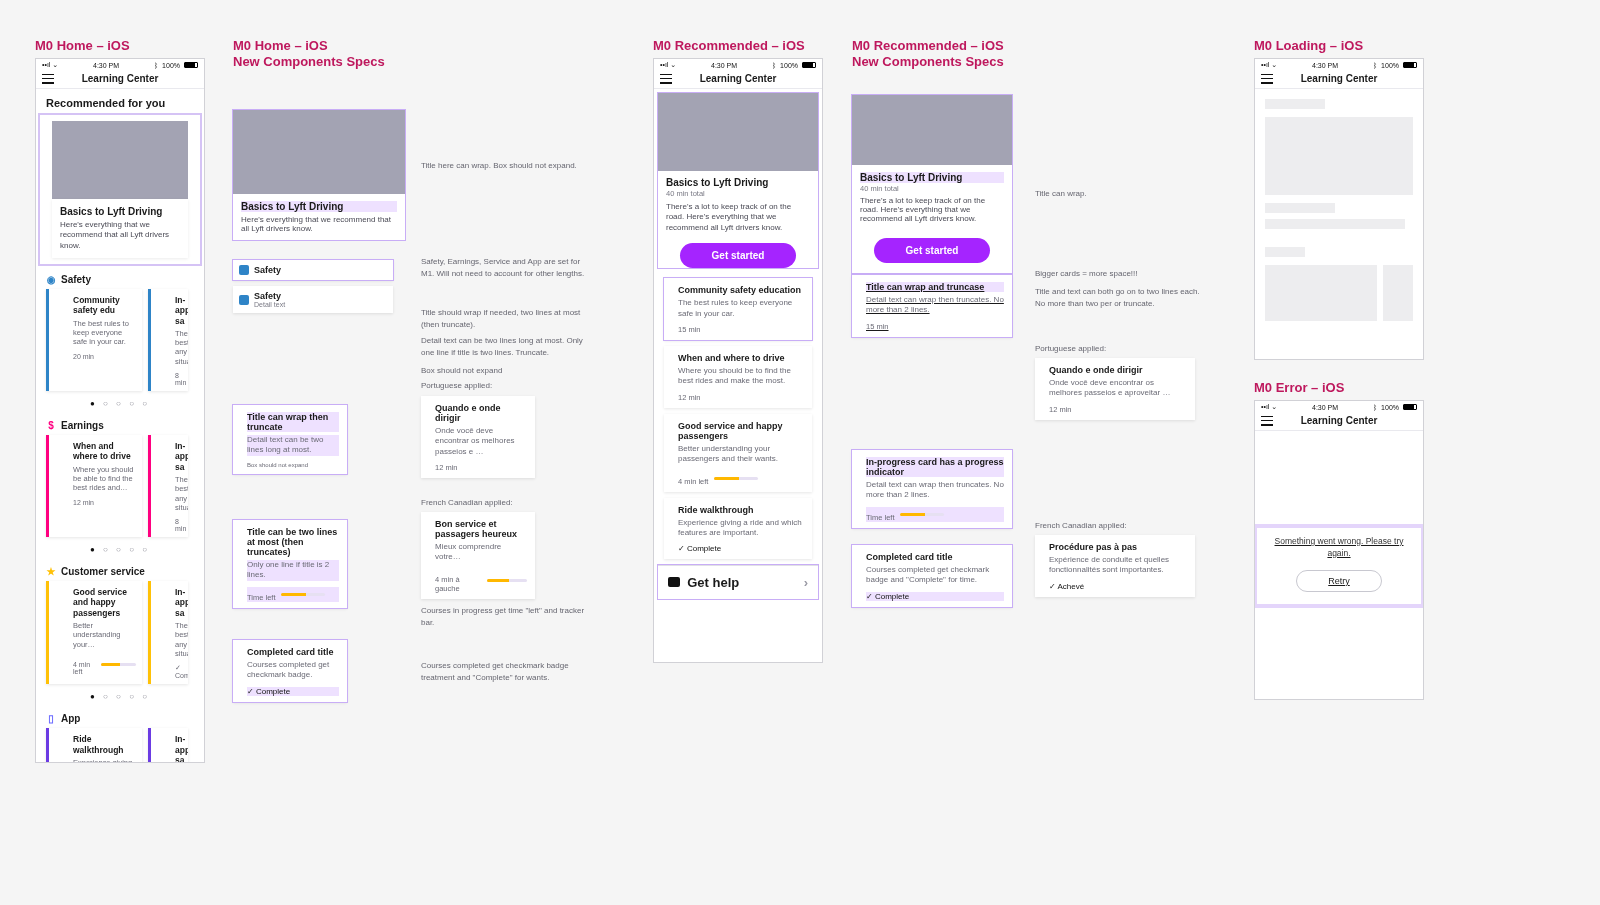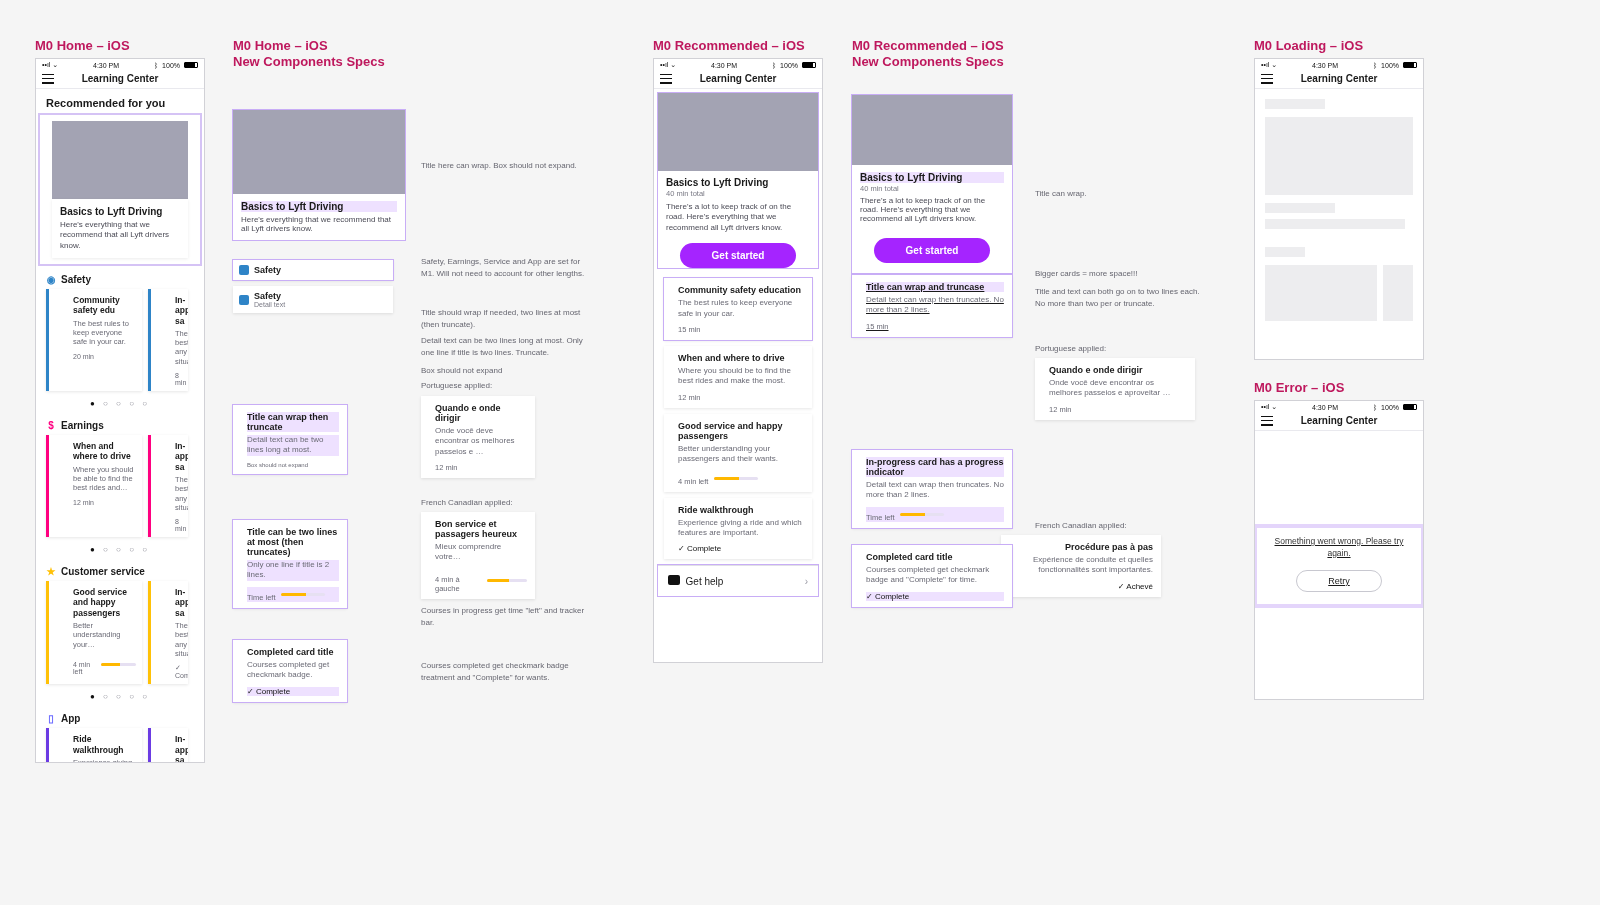--- a/index.html
+++ b/index.html
@@ -88,21 +88,21 @@
   .check { font-size: 8px; color: #111; margin-top: 6px; }
 
   .get-started {
     background: #A524FF; color: #fff; font-size: 10px; font-weight: 700;
     text-align: center; padding: 7px 0; border-radius: 18px;
     margin: 10px 22px 10px;
   }
 
   .help-row {
     display: flex; align-items: center; justify-content: space-between;
-    border-top: 0.5px solid #E0E0E5; padding: 9px 10px; font-size: 10px; font-weight: 400;
+    border-top: 0.5px solid #E0E0E5; padding: 9px 10px; font-size: 13px; font-weight: 700;
   }
   .help-row .chev { color: #9A9AA5; }
 
   
   .spec-box {
     position: absolute; background: #fff; width: 160px;
     box-shadow: 0 1px 3px rgba(0,0,0,0.10);
   }
   .spec-box.chip { padding: 5px 6px; display: flex; align-items: center; gap: 5px; font-size: 9px; font-weight: 700; }
   .spec-box.chip .sub { display: block; font-weight: 400; font-size: 7px; color: #7A7A85; }
@@ -426,21 +426,21 @@
     <div class="d">Detail text can wrap then truncates. No more than 2 lines.</div>
     <div class="progress-wrap hl">
       <span class="m">Time left</span>
       <span class="progress">
           <span></span>
         </span>
     </div>
   </div>
 
   <div class="note" style="left:1035px; top:520px;">French Canadian applied:</div>
-  <div class="spec-box card bl-purple" style="left:1001px; top:535px;text-align:right;">
+  <div class="spec-box card bl-purple" style="left:1035px; top:535px;">
     <div class="t">Procédure pas à pas</div>
     <div class="d">Expérience de conduite et quelles fonctionnalités sont importantes.</div>
     <div class="check">✓ Achevé</div>
   </div>
 
   <div class="spec-box card bl-purple hl-border" style="left:852px; top:545px;">
     <div class="t">Completed card title</div>
     <div class="d">Courses completed get checkmark badge and "Complete" for time.</div>
     <div class="check hl">✓ <span>Complete</span></div>
   </div>

